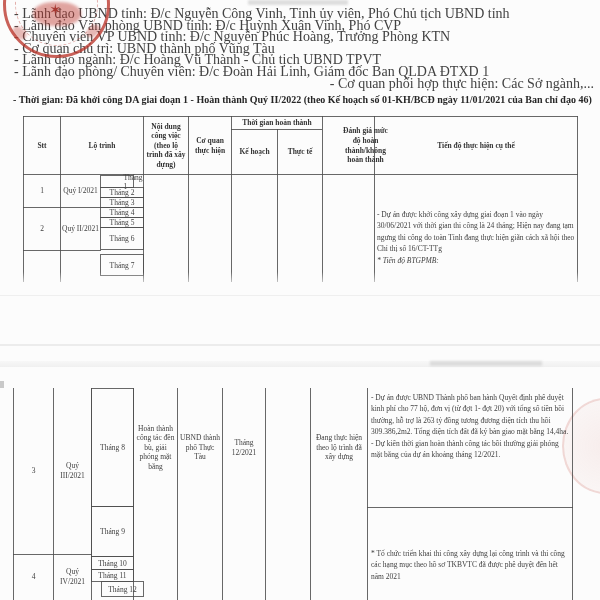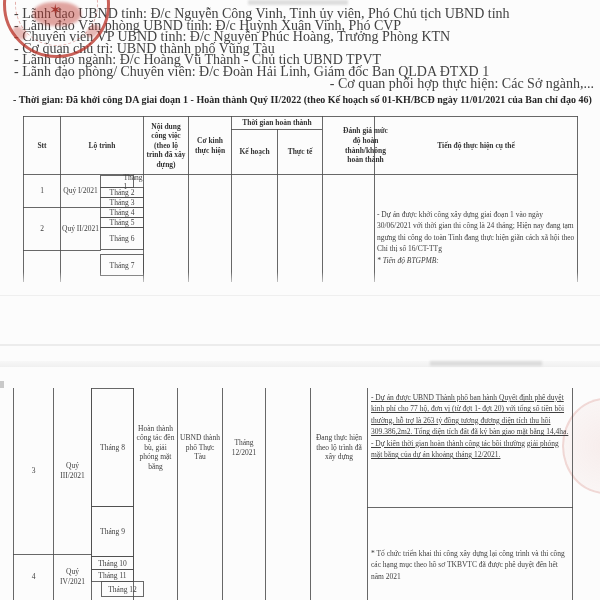--- a/index.html
+++ b/index.html
@@ -58,21 +58,21 @@
   <div class="ln" style="left:188px;top:116px;width:1px;height:166px;"></div>
   <div class="ln" style="left:231px;top:116px;width:1px;height:166px;"></div>
   <div class="ln" style="left:277px;top:129px;width:1px;height:153px;"></div>
   <div class="ln" style="left:322px;top:116px;width:1px;height:166px;"></div>
   <div class="ln" style="left:374px;top:116px;width:1px;height:166px;"></div>
   <div class="ln" style="left:577px;top:116px;width:1px;height:166px;"></div>
 
   <div class="cell hdr" style="left:24px;top:117px;width:36px;height:57px;">Stt</div>
   <div class="cell hdr" style="left:61px;top:117px;width:82px;height:57px;">Lộ trình</div>
   <div class="cell hdr" style="left:144px;top:117px;width:44px;height:57px;">Nội dung công việc (theo lộ trình đã xây dựng)</div>
-  <div class="cell hdr" style="left:189px;top:117px;width:42px;height:57px;">Cơ kinh thực hiện</div>
+  <div class="cell hdr" style="left:189px;top:117px;width:42px;height:57px;">Cơ quan thực hiện</div>
   <div class="cell hdr" style="left:232px;top:116px;width:90px;height:13px;white-space:nowrap;">Thời gian hoàn thành</div>
   <div class="cell hdr" style="left:232px;top:130px;width:45px;height:44px;">Kế hoạch</div>
   <div class="cell hdr" style="left:278px;top:130px;width:44px;height:44px;">Thực tế</div>
   <div class="cell hdr" style="left:340px;top:117px;width:51px;height:57px;">Đánh giá mức độ hoàn thành/không hoàn thành</div>
   <div class="cell hdr" style="left:375px;top:117px;width:202px;height:57px;">Tiến độ thực hiện cụ thể</div>
 
   <div class="cell" style="left:24px;top:175px;width:36px;height:32px;">1</div>
   <div class="cell" style="left:61px;top:175px;width:39px;height:32px;">Quý I/2021</div>
   <div class="cell" style="left:24px;top:207px;width:36px;height:43px;">2</div>
   <div class="cell" style="left:61px;top:207px;width:39px;height:43px;">Quý II/2021</div>
@@ -120,21 +120,21 @@
   <div class="mbox" style="left:91px;top:556px;width:43px;height:14px;">Tháng 10</div>
   <div class="mbox" style="left:91px;top:569px;width:43px;height:13px;">Tháng 11</div>
   <div class="mbox" style="left:101px;top:581px;width:43px;height:16px;">Tháng 12</div>
 
   <div class="cell" style="left:14px;top:388px;width:39px;height:166px;">3</div>
   <div class="cell" style="left:54px;top:388px;width:37px;height:166px;">Quý III/2021</div>
   <div class="cell" style="left:134px;top:388px;width:43px;height:119px;">Hoàn thành công tác đền bù, giải phóng mặt bằng</div>
   <div class="cell" style="left:178px;top:388px;width:44px;height:119px;">UBND thành phố Thực Tàu</div>
   <div class="cell" style="left:223px;top:388px;width:42px;height:119px;">Tháng 12/2021</div>
   <div class="cell" style="left:311px;top:388px;width:56px;height:119px;">Đang thực hiện theo lộ trình đã xây dựng</div>
-  <div class="td-block" style="left:371px;top:392px;width:198px;text-decoration:underline;">
+  <div class="td-block" style="left:371px;top:392px;width:198px;">
     <p>- Dự án được UBND Thành phố ban hành Quyết định phê duyệt kinh phí cho 77 hộ, đơn vị (từ đợt 1- đợt 20) với tổng số tiền bồi thường, hỗ trợ là 263 tỷ đồng tương đương diện tích thu hồi 309.386,2m2. Tổng diện tích đất đã ký bàn giao mặt bằng 14,4ha.</p>
     <p>- Dự kiến thời gian hoàn thành công tác bồi thường giải phóng mặt bằng của dự án khoảng tháng 12/2021.</p>
   </div>
 
   <div class="cell" style="left:14px;top:554px;width:39px;height:46px;">4</div>
   <div class="cell" style="left:54px;top:554px;width:37px;height:46px;">Quý IV/2021</div>
   <div class="td-block" style="left:371px;top:548px;width:198px;">
     <p>* Tổ chức triển khai thi công xây dựng lại công trình và thi công các hạng mục theo hồ sơ TKBVTC đã được phê duyệt đến hết năm 2021</p>
   </div>
 

